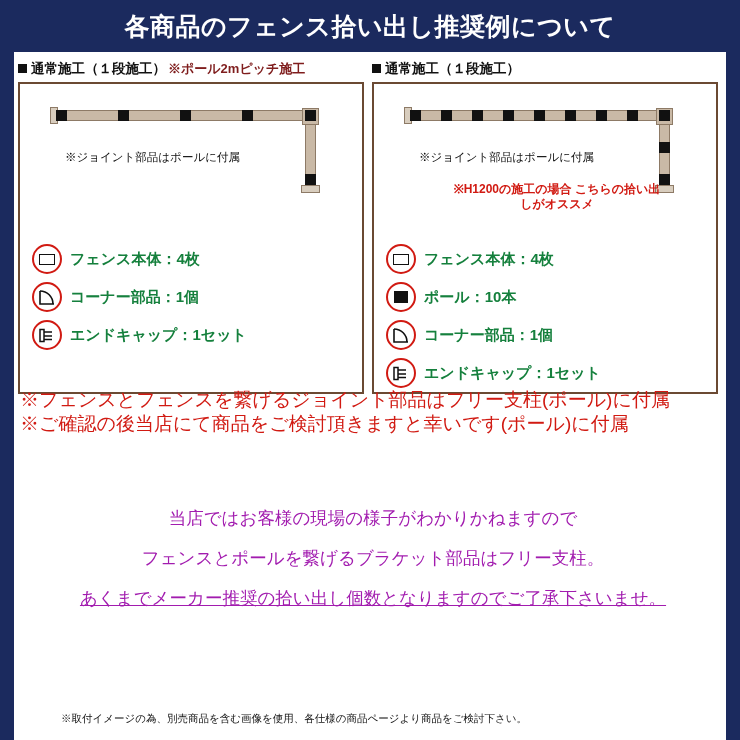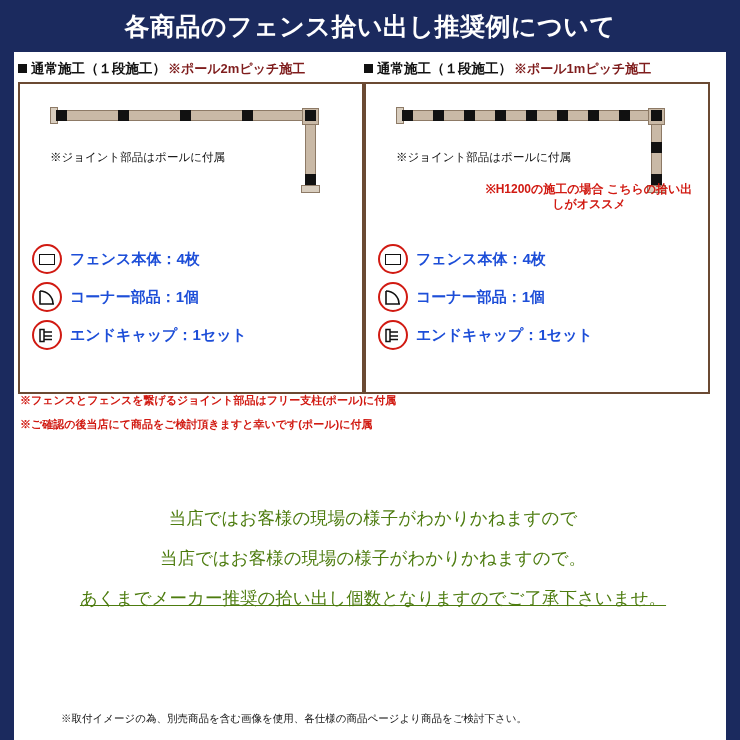--- a/index.html
+++ b/index.html
@@ -49,21 +49,21 @@
     text-align: center;
     white-space: nowrap;
   }
 
   .panels {
     position: absolute;
     left: 18px;
     top: 60px;
     width: 704px;
     display: flex;
-    gap: 0;
+    gap: 8px;
   }
   .panel {
     width: 346px;
     box-sizing: border-box;
     background: #ffffff;
   }
   .panel-heading {
     display: flex;
     align-items: baseline;
     font-size: 13.5px;
@@ -152,34 +152,33 @@
     width: 19px;
     height: 8px;
   }
   .diagram-note {
     position: absolute;
     font-size: 11.5px;
     color: #111111;
     white-space: nowrap;
   }
   .note-joint {
-    left: 20px;
+    left: 35px;
     top: 58px;
   }
   .note-red {
     left: 68px;
     top: 90px;
     color: #d11a12;
     font-weight: bold;
     font-size: 12px;
     line-height: 15px;
     text-align: center;
     white-space: normal;
     width: 210px;
-    margin-left: 40px;
   }
 
   .legend {
     margin: 0 12px;
   }
   .legend-row {
     display: flex;
     align-items: center;
     height: 38px;
   }
@@ -202,48 +201,48 @@
     box-sizing: border-box;
   }
   .icon-pole {
     width: 14px;
     height: 12px;
     background: #111111;
   }
   .legend-label {
     font-size: 15px;
     font-weight: bold;
-    color: #1d4ed8;
+    color: #15803d;
     white-space: nowrap;
   }
 
   .notes-red {
     position: absolute;
     left: 20px;
     top: 388px;
     width: 706px;
   }
   .notes-red div {
     color: #d11a12;
-    font-size: 11px;
-    font-weight: bold;
+    font-size: 19px;
+    font-weight: normal;
     line-height: 24px;
     white-space: nowrap;
   }
 
   .body-text {
     position: absolute;
     left: 20px;
     top: 498px;
     width: 706px;
     text-align: center;
   }
   .body-text p {
     margin: 0;
-    color: #4d7c0f;
+    color: #a21caf;
     font-size: 17.5px;
     line-height: 40px;
     white-space: nowrap;
   }
   .body-text p.wide {
     font-size: 17.5px;
     text-decoration: underline;
   }
 
   .footnote {
@@ -320,21 +319,20 @@
             <div class="legend-label">エンドキャップ：1セット</div>
           </div>
         </div>
       </div>
     </div>
 
     <div class="panel">
       <div class="panel-heading">
         <span class="sq-marker"></span>
         <span class="main">通常施工（１段施工）</span>
-        <span class="sub">※ポール1mピッチ施工</span>
       </div>
       <div class="panel-box">
         <div class="diagram">
           <div class="rail rail-h"></div>
           <div class="rail rail-v"></div>
           <div class="corner-piece"></div>
           <div class="endcap endcap-left"></div>
           <div class="endcap endcap-bottom"></div>
 
           <div class="pole" style="left:26px;  top:18px;"></div>
@@ -356,20 +354,26 @@
 
         <div class="legend">
           <div class="legend-row">
             <div class="legend-icon">
               <div class="icon-panel"></div>
             </div>
             <div class="legend-label">フェンス本体：4枚</div>
           </div>
           <div class="legend-row">
             <div class="legend-icon">
+              <div class="icon-pole"></div>
+            </div>
+            <div class="legend-label">ポール：10本</div>
+          </div>
+          <div class="legend-row">
+            <div class="legend-icon">
               <svg width="19" height="17" viewBox="0 0 19 17">
                 <path d="M2 2 L2 15 L16 15" fill="none" stroke="#111" stroke-width="1.6"></path>
                 <path d="M2 2 A13 13 0 0 1 15 15" fill="none" stroke="#111" stroke-width="1.6"></path>
               </svg>
             </div>
             <div class="legend-label">コーナー部品：1個</div>
           </div>
           <div class="legend-row">
             <div class="legend-icon">
               <svg width="18" height="15" viewBox="0 0 18 15">
@@ -384,18 +388,18 @@
     </div>
   </div>
 
   <div class="notes-red">
     <div>※フェンスとフェンスを繋げるジョイント部品はフリー支柱(ポール)に付属</div>
     <div>※ご確認の後当店にて商品をご検討頂きますと幸いです(ポール)に付属</div>
   </div>
 
   <div class="body-text">
     <p>当店ではお客様の現場の様子がわかりかねますので</p>
-    <p>当店ではお客様の現場の様子がわかりかねますので。</p>
+    <p>フェンスとポールを繋げるブラケット部品はフリー支柱。</p>
     <p class="wide">あくまでメーカー推奨の拾い出し個数となりますのでご了承下さいませ。</p>
   </div>
 
   <div class="footnote">※取付イメージの為、別売商品を含む画像を使用、各仕様の商品ページより商品をご検討下さい。</div>
 </div>
 
 </body></html>

